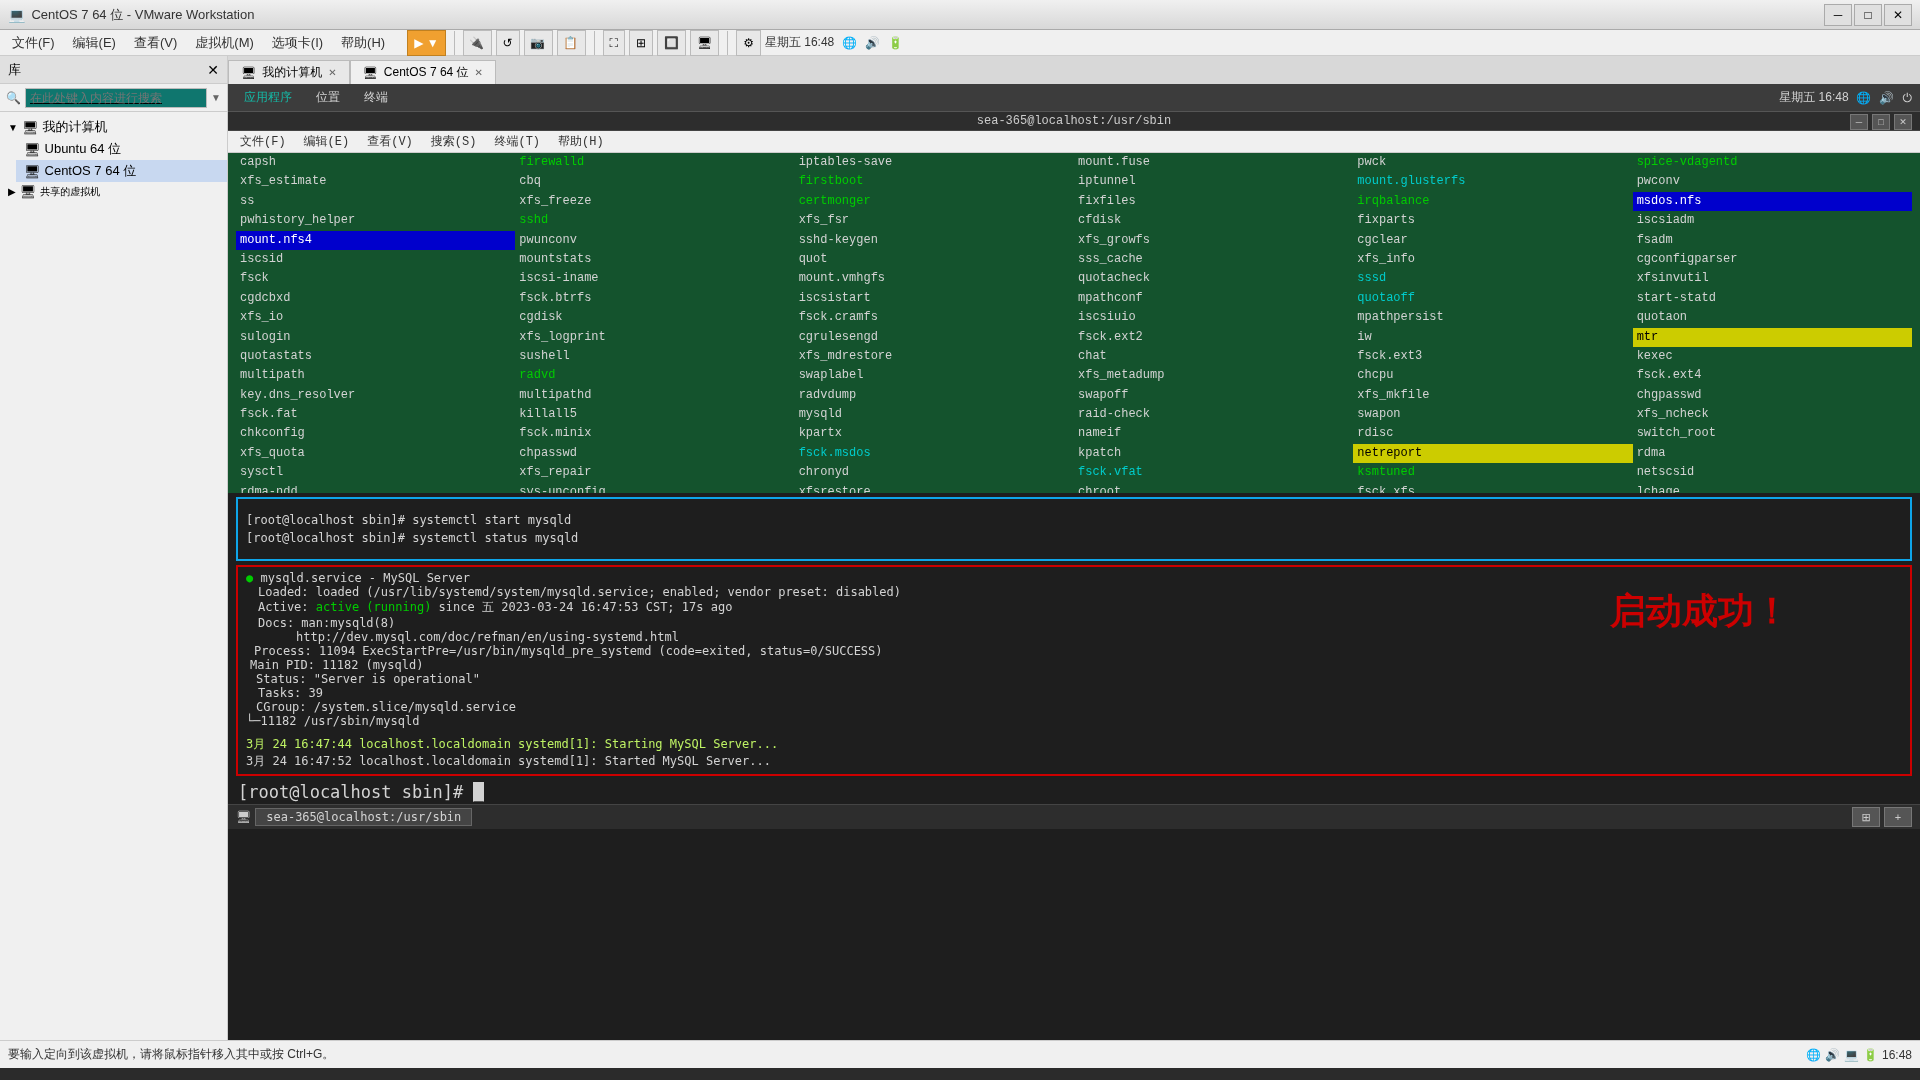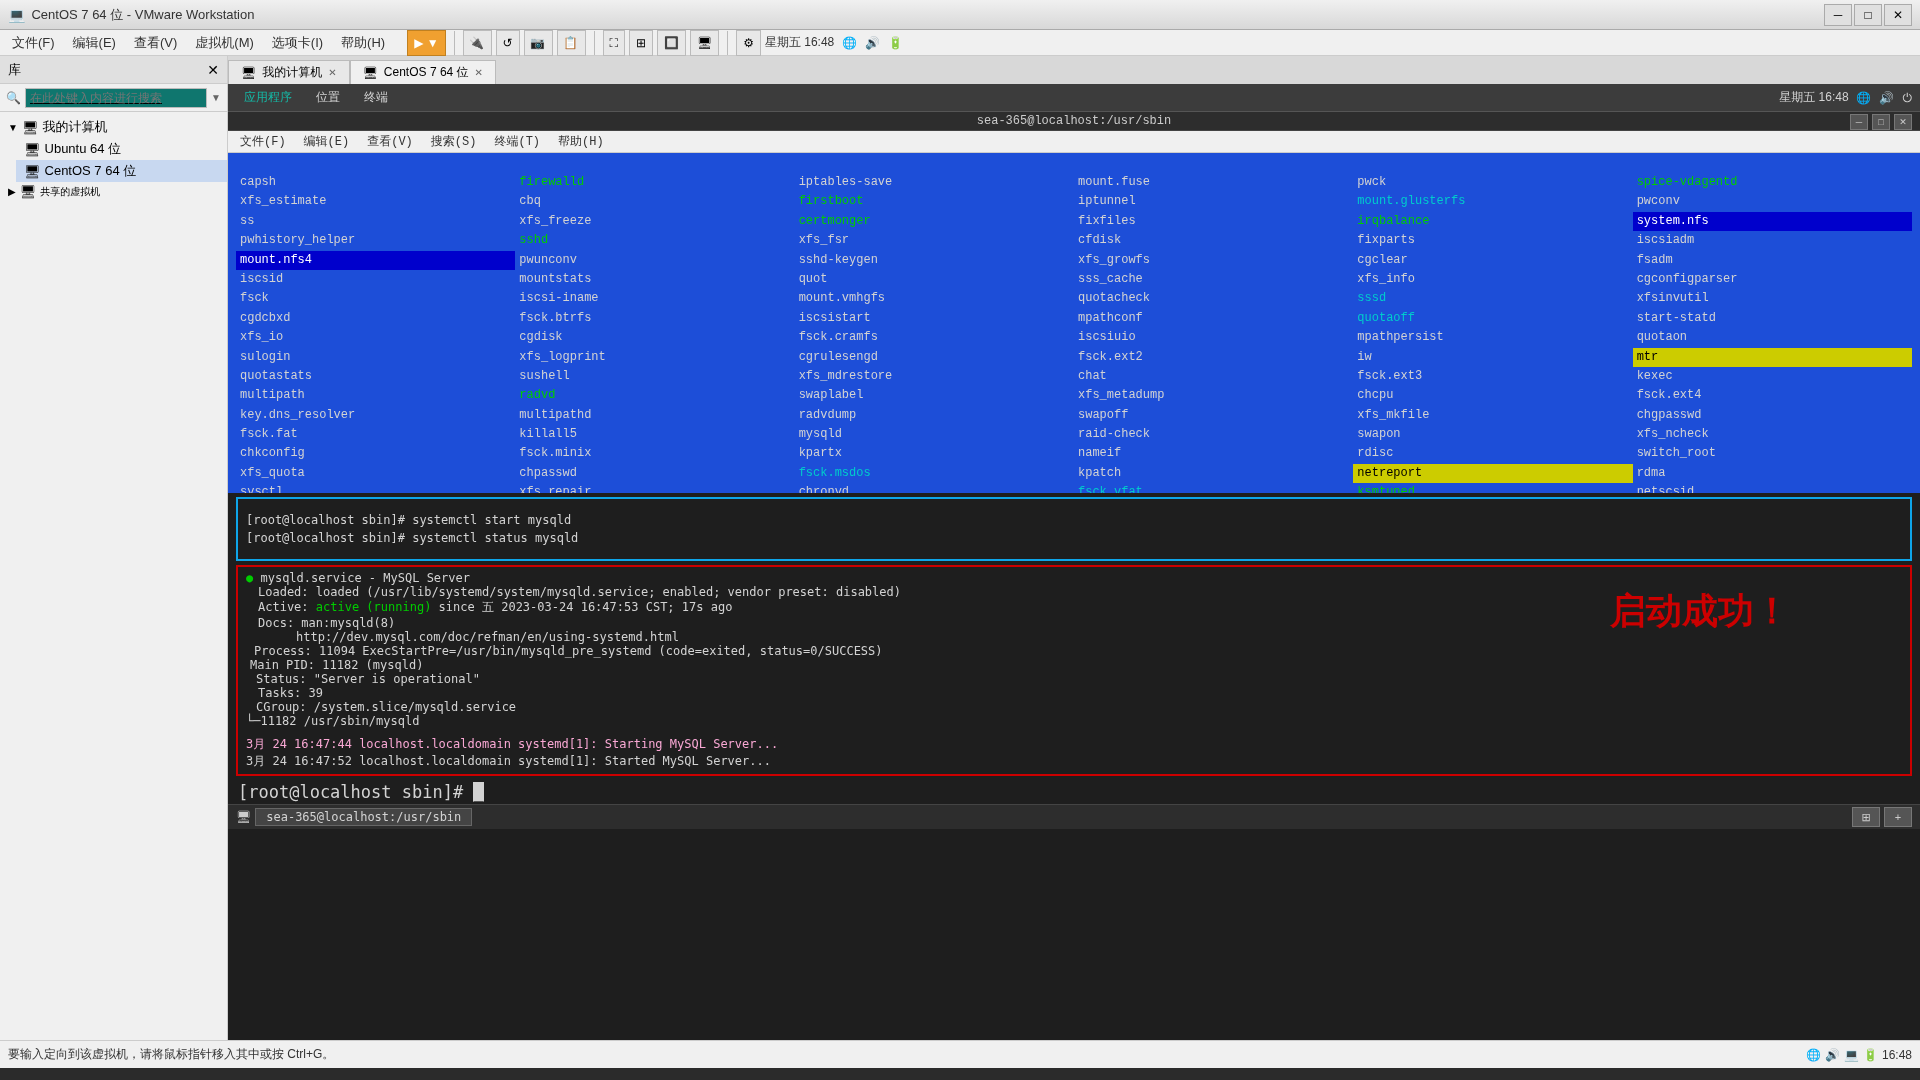--- a/index.html
+++ b/index.html
@@ -367,40 +367,40 @@
 
         <div class="vm-menubar">
           <span class="vm-menu-item">文件(F)</span>
           <span class="vm-menu-item">编辑(E)</span>
           <span class="vm-menu-item">查看(V)</span>
           <span class="vm-menu-item">搜索(S)</span>
           <span class="vm-menu-item">终端(T)</span>
           <span class="vm-menu-item">帮助(H)</span>
         </div>
 
-        <div class="file-listing" style="background:#1d4ed8; padding:20px 8px; overflow-y:auto; max-height:340px;">
+        <div class="file-listing" style="background:#14532d; padding:0 8px; overflow-y:auto; max-height:340px;">
           <div class="file-columns" id="file-grid">
           <span class="file-item white">capsh</span>
               <span class="file-item green">firewalld</span>
               <span class="file-item white">iptables-save</span>
               <span class="file-item white">mount.fuse</span>
               <span class="file-item white">pwck</span>
               <span class="file-item green">spice-vdagentd</span>
               <span class="file-item white">xfs_estimate</span>
               <span class="file-item white">cbq</span>
               <span class="file-item green">firstboot</span>
               <span class="file-item white">iptunnel</span>
               <span class="file-item cyan">mount.glusterfs</span>
               <span class="file-item white">pwconv</span>
               <span class="file-item white">ss</span>
               <span class="file-item white">xfs_freeze</span>
               <span class="file-item green">certmonger</span>
               <span class="file-item white">fixfiles</span>
               <span class="file-item green">irqbalance</span>
-              <span class="file-item highlight-blue">system.nfs</span>
+              <span class="file-item highlight-blue">msdos.nfs</span>
               <span class="file-item white">pwhistory_helper</span>
               <span class="file-item green">sshd</span>
               <span class="file-item white">xfs_fsr</span>
               <span class="file-item white">cfdisk</span>
               <span class="file-item white">fixparts</span>
               <span class="file-item white">iscsiadm</span>
               <span class="file-item highlight-blue">mount.nfs4</span>
               <span class="file-item white">pwunconv</span>
               <span class="file-item white">sshd-keygen</span>
               <span class="file-item white">xfs_growfs</span>
@@ -506,21 +506,21 @@
             <div style="color:#d3d3d3; margin-left:12px;">Active: <span style="color:#00cc00;">active (running)</span> since 五 2023-03-24 16:47:53 CST; 17s ago</div>
             <div style="color:#d3d3d3; margin-left:12px;">Docs: man:mysqld(8)</div>
             <div style="color:#d3d3d3; margin-left:50px;">http://dev.mysql.com/doc/refman/en/using-systemd.html</div>
             <div style="color:#d3d3d3; margin-left:8px;">Process: 11094 ExecStartPre=/usr/bin/mysqld_pre_systemd (code=exited, status=0/SUCCESS)</div>
             <div style="color:#d3d3d3; margin-left:4px;">Main PID: 11182 (mysqld)</div>
             <div style="color:#d3d3d3; margin-left:10px;">Status: "Server is operational"</div>
             <div style="color:#d3d3d3; margin-left:12px;">Tasks: 39</div>
             <div style="color:#d3d3d3; margin-left:10px;">CGroup: /system.slice/mysqld.service</div>
             <div style="color:#d3d3d3; ">└─11182 /usr/sbin/mysqld</div>
             <div style="height:8px;"></div>
-            <div style="color:#f9a8d4;">3月 24 16:47:44 localhost.localdomain systemd[1]: Starting MySQL Server...</div>
+            <div style="color:#bef264;">3月 24 16:47:44 localhost.localdomain systemd[1]: Starting MySQL Server...</div>
             <div style="color:#d3d3d3;">3月 24 16:47:52 localhost.localdomain systemd[1]: Started MySQL Server...</div>
 
             <div style="position:absolute; right:120px; top:20px; color:#cc0000; font-size:36px; font-weight:bold; font-family:'宋体',SimSun,sans-serif; white-space:nowrap;">启动成功！</div>
           </div>
 
           <div style="font-family:Consolas,monospace; font-size:17px; color:#d3d3d3; background:#1e1e1e; padding:2px 10px;">
             <span>[root@localhost sbin]# </span><span style="background:#d3d3d3; color:#1e1e1e;">_</span>
           </div>
         </div>
 

